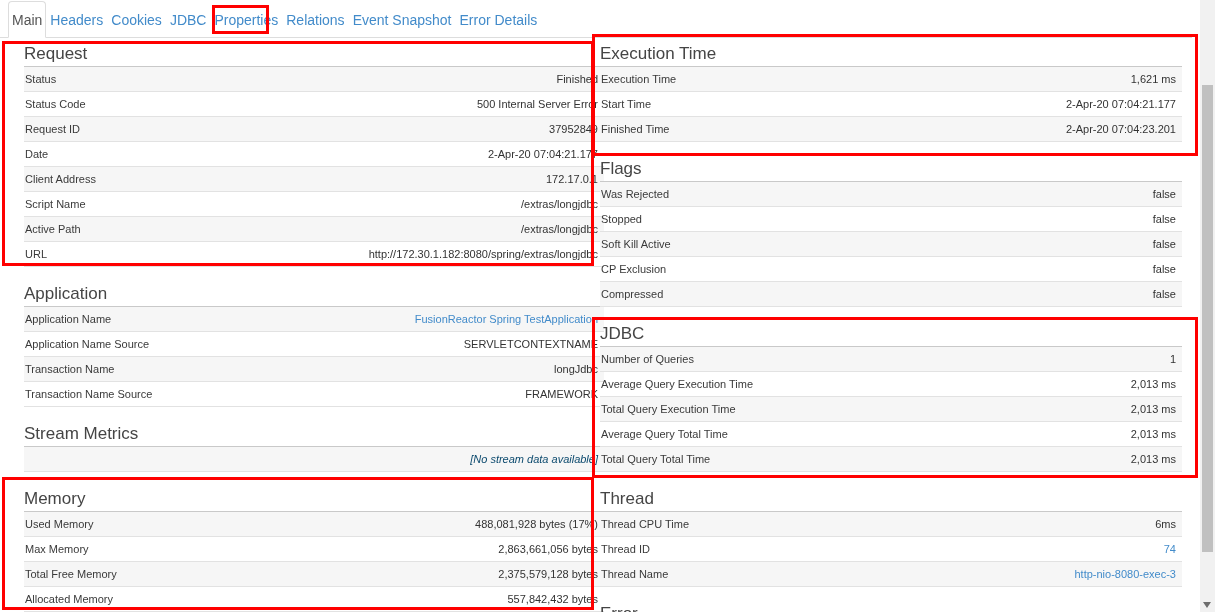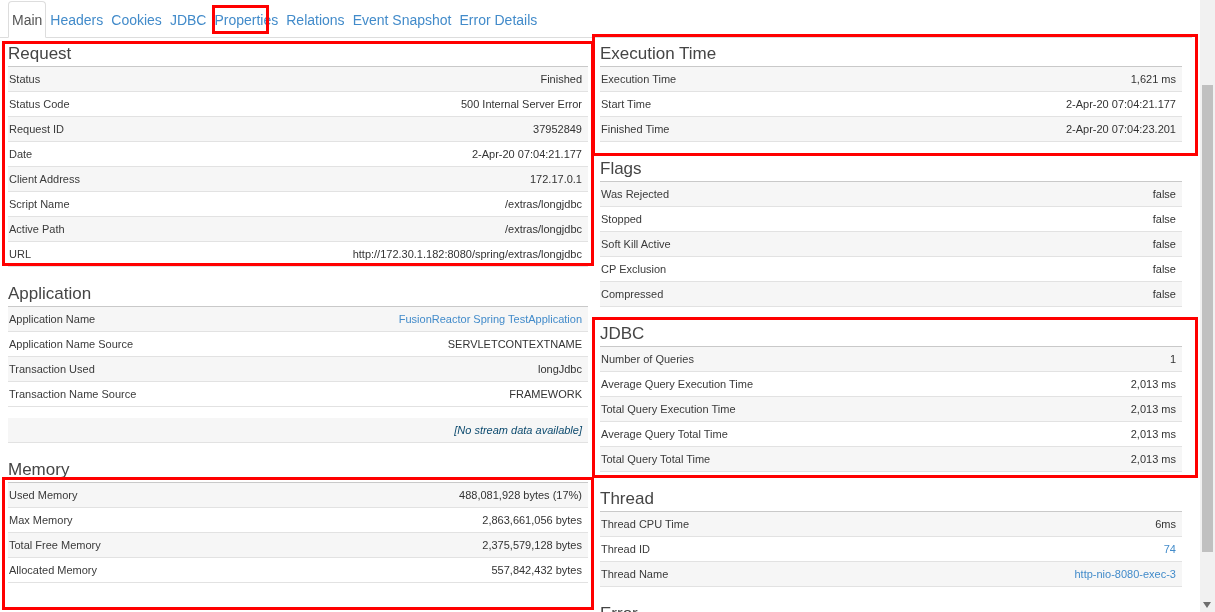--- a/index.html
+++ b/index.html
@@ -36,21 +36,21 @@
     white-space: nowrap;
   }
   .tab.active {
     color: #555555;
     background: #ffffff;
     border-color: #dddddd #dddddd #ffffff #dddddd;
   }
 
   
   .col { position: absolute; top: 38px; }
-  .col-left  { left: 8px;   width: 580px; }
+  .col-left  { left: 24px;   width: 580px; }
   .col-right { left: 600px; width: 582px; }
 
   .section + .section { margin-top: 11px; }
   .section-header {
     font-size: 17px; line-height: 17px;
     color: #454545;
     padding: 7px 0 4px 0;
     border-bottom: 1px solid #c9c9c9;
   }
   .row {
@@ -166,30 +166,31 @@
         <div class="rows">
           <div class="row">
             <span class="label">Application Name</span>
             <span class="value link">FusionReactor Spring TestApplication</span>
           </div>
           <div class="row">
             <span class="label">Application Name Source</span>
             <span class="value">SERVLETCONTEXTNAME</span>
           </div>
           <div class="row">
-            <span class="label">Transaction Used</span>
+            <span class="label">Transaction Name</span>
             <span class="value">longJdbc</span>
           </div>
           <div class="row">
             <span class="label">Transaction Name Source</span>
             <span class="value">FRAMEWORK</span>
           </div>
         </div>
       </div>
       <div class="section">
+        <div class="section-header">Stream Metrics</div>
         <div class="rows">
           <div class="row note">
             <span class="note-text">[No stream data available]</span>
           </div>
         </div>
       </div>
       <div class="section">
         <div class="section-header">Memory</div>
         <div class="rows">
           <div class="row">

